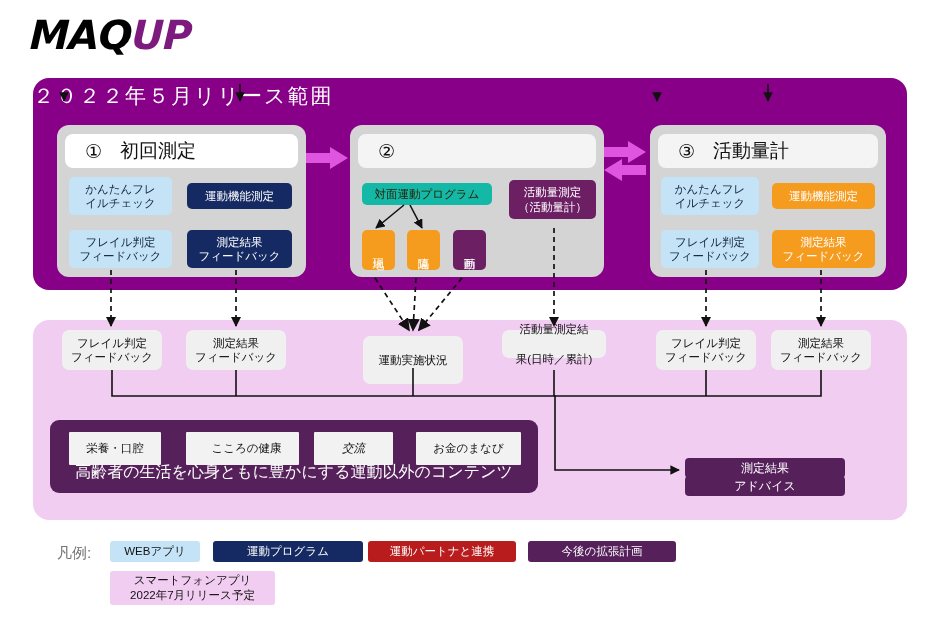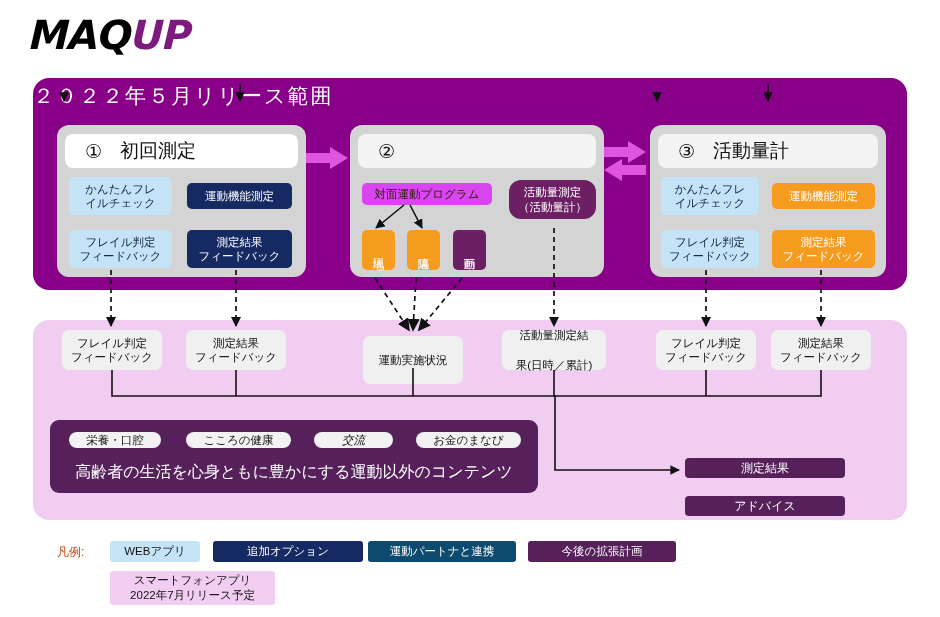--- a/index.html
+++ b/index.html
@@ -79,21 +79,21 @@
     display: flex; align-items: center; justify-content: center;
     text-align: center;
     border-radius: 5px;
     font-size: 11.5px;
     line-height: 1.25;
     box-sizing: border-box;
   }
   .blue   { background: #c5e3f6; color: #12243c; }
   .navy   { background: #152a63; color: #ffffff; }
   .orange { background: #f59b1e; color: #ffffff; }
-  .orange-dark { background: #d946ef; color: #2a1a00; }
+  .orange-dark { background: #14b8a6; color: #2a1a00; }
   .plum   { background: #6c1f63; color: #ffffff; }
   .white-node { background: #f0f0f0; color: #111111; border-radius: 7px; }
 
   .vchars {
     writing-mode: vertical-rl;
     text-orientation: upright;
     letter-spacing: 1px;
     line-height: 1.05;
   }
 
@@ -107,24 +107,24 @@
 
   
   #content-panel {
     left: 50px; top: 420px;
     width: 488px; height: 73px;
     background: #56215a;
     border-radius: 9px;
   }
   .pill {
     position: absolute;
-    top: 12px; height: 16px;
+    top: 12px; height: 33px;
     background: #f2f2f2;
     color: #111111;
-    border-radius: 8px;
+    border-radius: 1px;
     display: flex; align-items: center; justify-content: center;
     font-size: 11.5px;
   }
   #content-caption {
     position: absolute;
     left: 0; right: 0; top: 42px;
     text-align: center;
     color: #ffffff;
     font-size: 16px;
   }
@@ -132,24 +132,24 @@
   
   .purple-bar {
     position: absolute;
     left: 685px; width: 160px; height: 20px;
     background: #56215a; color: #ffffff;
     border-radius: 4px;
     display: flex; align-items: center; justify-content: center;
     font-size: 12px;
   }
   #bar-goal { top: 458px; }
-  #bar-advice { top: 496px; }
-
-  
-  #legend-label { left: 57px; top: 544px; font-size: 12px; color: #c2410c; }
+  #bar-advice { top: 476px; }
+
+  
+  #legend-label { left: 57px; top: 544px; font-size: 15px; color: #737373; }
   .legend-chip {
     position: absolute;
     height: 21px;
     border-radius: 3px;
     display: flex; align-items: center; justify-content: center;
     font-size: 11.5px;
   }
   #legend-phone {
     position: absolute;
     left: 110px; top: 571px; width: 165px; height: 34px;
@@ -205,21 +205,21 @@
   </div>
   <div class="node orange" style="left:12px; top:105px; width:33px; height:40px;">
     <span class="vchars">現地</span>
   </div>
   <div class="node orange" style="left:57px; top:105px; width:33px; height:40px;">
     <span class="vchars">遠隔</span>
   </div>
   <div class="node plum" style="left:103px; top:105px; width:33px; height:40px;">
     <span class="vchars">動画</span>
   </div>
-  <div class="node plum" style="left:159px; top:55px; width:87px; height:39px; flex-direction:column;border-radius:12px;">
+  <div class="node plum" style="left:159px; top:55px; width:87px; height:39px; flex-direction:column;">
     <span>活動量測定</span>
     <span>（活動量計）</span>
   </div>
 </div>
 
 <div id="phase-3" class="phase-panel abs">
   <div class="phase-header">
     <span class="num">③</span>
     <span>活動量計</span>
   </div>
@@ -246,48 +246,48 @@
   <span>フレイル判定</span>
   <span>フィードバック</span>
 </div>
 <div class="node white-node abs" style="left:186px; top:330px; width:100px; height:40px; flex-direction:column;">
   <span>測定結果</span>
   <span>フィードバック</span>
 </div>
 <div class="node white-node abs" style="left:363px; top:336px; width:100px; height:48px;">
   <span>運動実施状況</span>
 </div>
-<div class="node white-node abs" style="left:502px; top:330px; width:104px; height:40px; flex-direction:column;gap:16px;">
+<div class="node white-node abs" style="left:502px; top:330px; width:104px; height:28px; flex-direction:column;gap:16px;">
   <span>活動量測定結</span>
   <span>果(日時／累計)</span>
 </div>
 <div class="node white-node abs" style="left:656px; top:330px; width:100px; height:40px; flex-direction:column;">
   <span>フレイル判定</span>
   <span>フィードバック</span>
 </div>
 <div class="node white-node abs" style="left:771px; top:330px; width:100px; height:40px; flex-direction:column;">
   <span>測定結果</span>
   <span>フィードバック</span>
 </div>
 
 <div id="content-panel" class="abs">
   <div class="pill" style="left:19px; width:92px;">栄養・口腔</div>
-  <div class="pill" style="left:136px; width:105px;">こころの健康</div>
+  <div class="pill" style="left:136px; width:105px;padding-left:8px;">こころの健康</div>
   <div class="pill" style="left:264px; width:79px;font-style:italic;">交流</div>
   <div class="pill" style="left:366px; width:105px;">お金のまなび</div>
   <div id="content-caption">高齢者の生活を心身ともに豊かにする運動以外のコンテンツ</div>
 </div>
 
 <div id="bar-goal" class="purple-bar abs">測定結果</div>
 <div id="bar-advice" class="purple-bar abs">アドバイス</div>
 
 <div id="legend-label" class="abs">凡例:</div>
 <div class="legend-chip abs" style="left:110px; top:541px; width:90px; background:#c5e3f6; color:#111111;">WEBアプリ</div>
-<div class="legend-chip abs" style="left:213px; top:541px; width:150px; background:#152a63; color:#ffffff;">追加オプション</div>
-<div class="legend-chip abs" style="left:368px; top:541px; width:148px; background:#0c4a6e; color:#ffffff;">運動パートナと連携</div>
+<div class="legend-chip abs" style="left:213px; top:541px; width:150px; background:#152a63; color:#ffffff;">運動プログラム</div>
+<div class="legend-chip abs" style="left:368px; top:541px; width:148px; background:#b91c1c; color:#ffffff;">運動パートナと連携</div>
 <div class="legend-chip abs" style="left:528px; top:541px; width:148px; background:#56215a; color:#ffffff;">今後の拡張計画</div>
 <div id="legend-phone" class="abs">
   <span>スマートフォンアプリ</span>
   <span>2022年7月リリース予定</span>
 </div>
 
 <svg class="overlay" width="940" height="617">
   <defs>
     <marker id="ah" markerWidth="7" markerHeight="7" refX="5.4" refY="3" orient="auto">
       <path d="M0,0 L6,3 L0,6 z" fill="#111111"></path>

